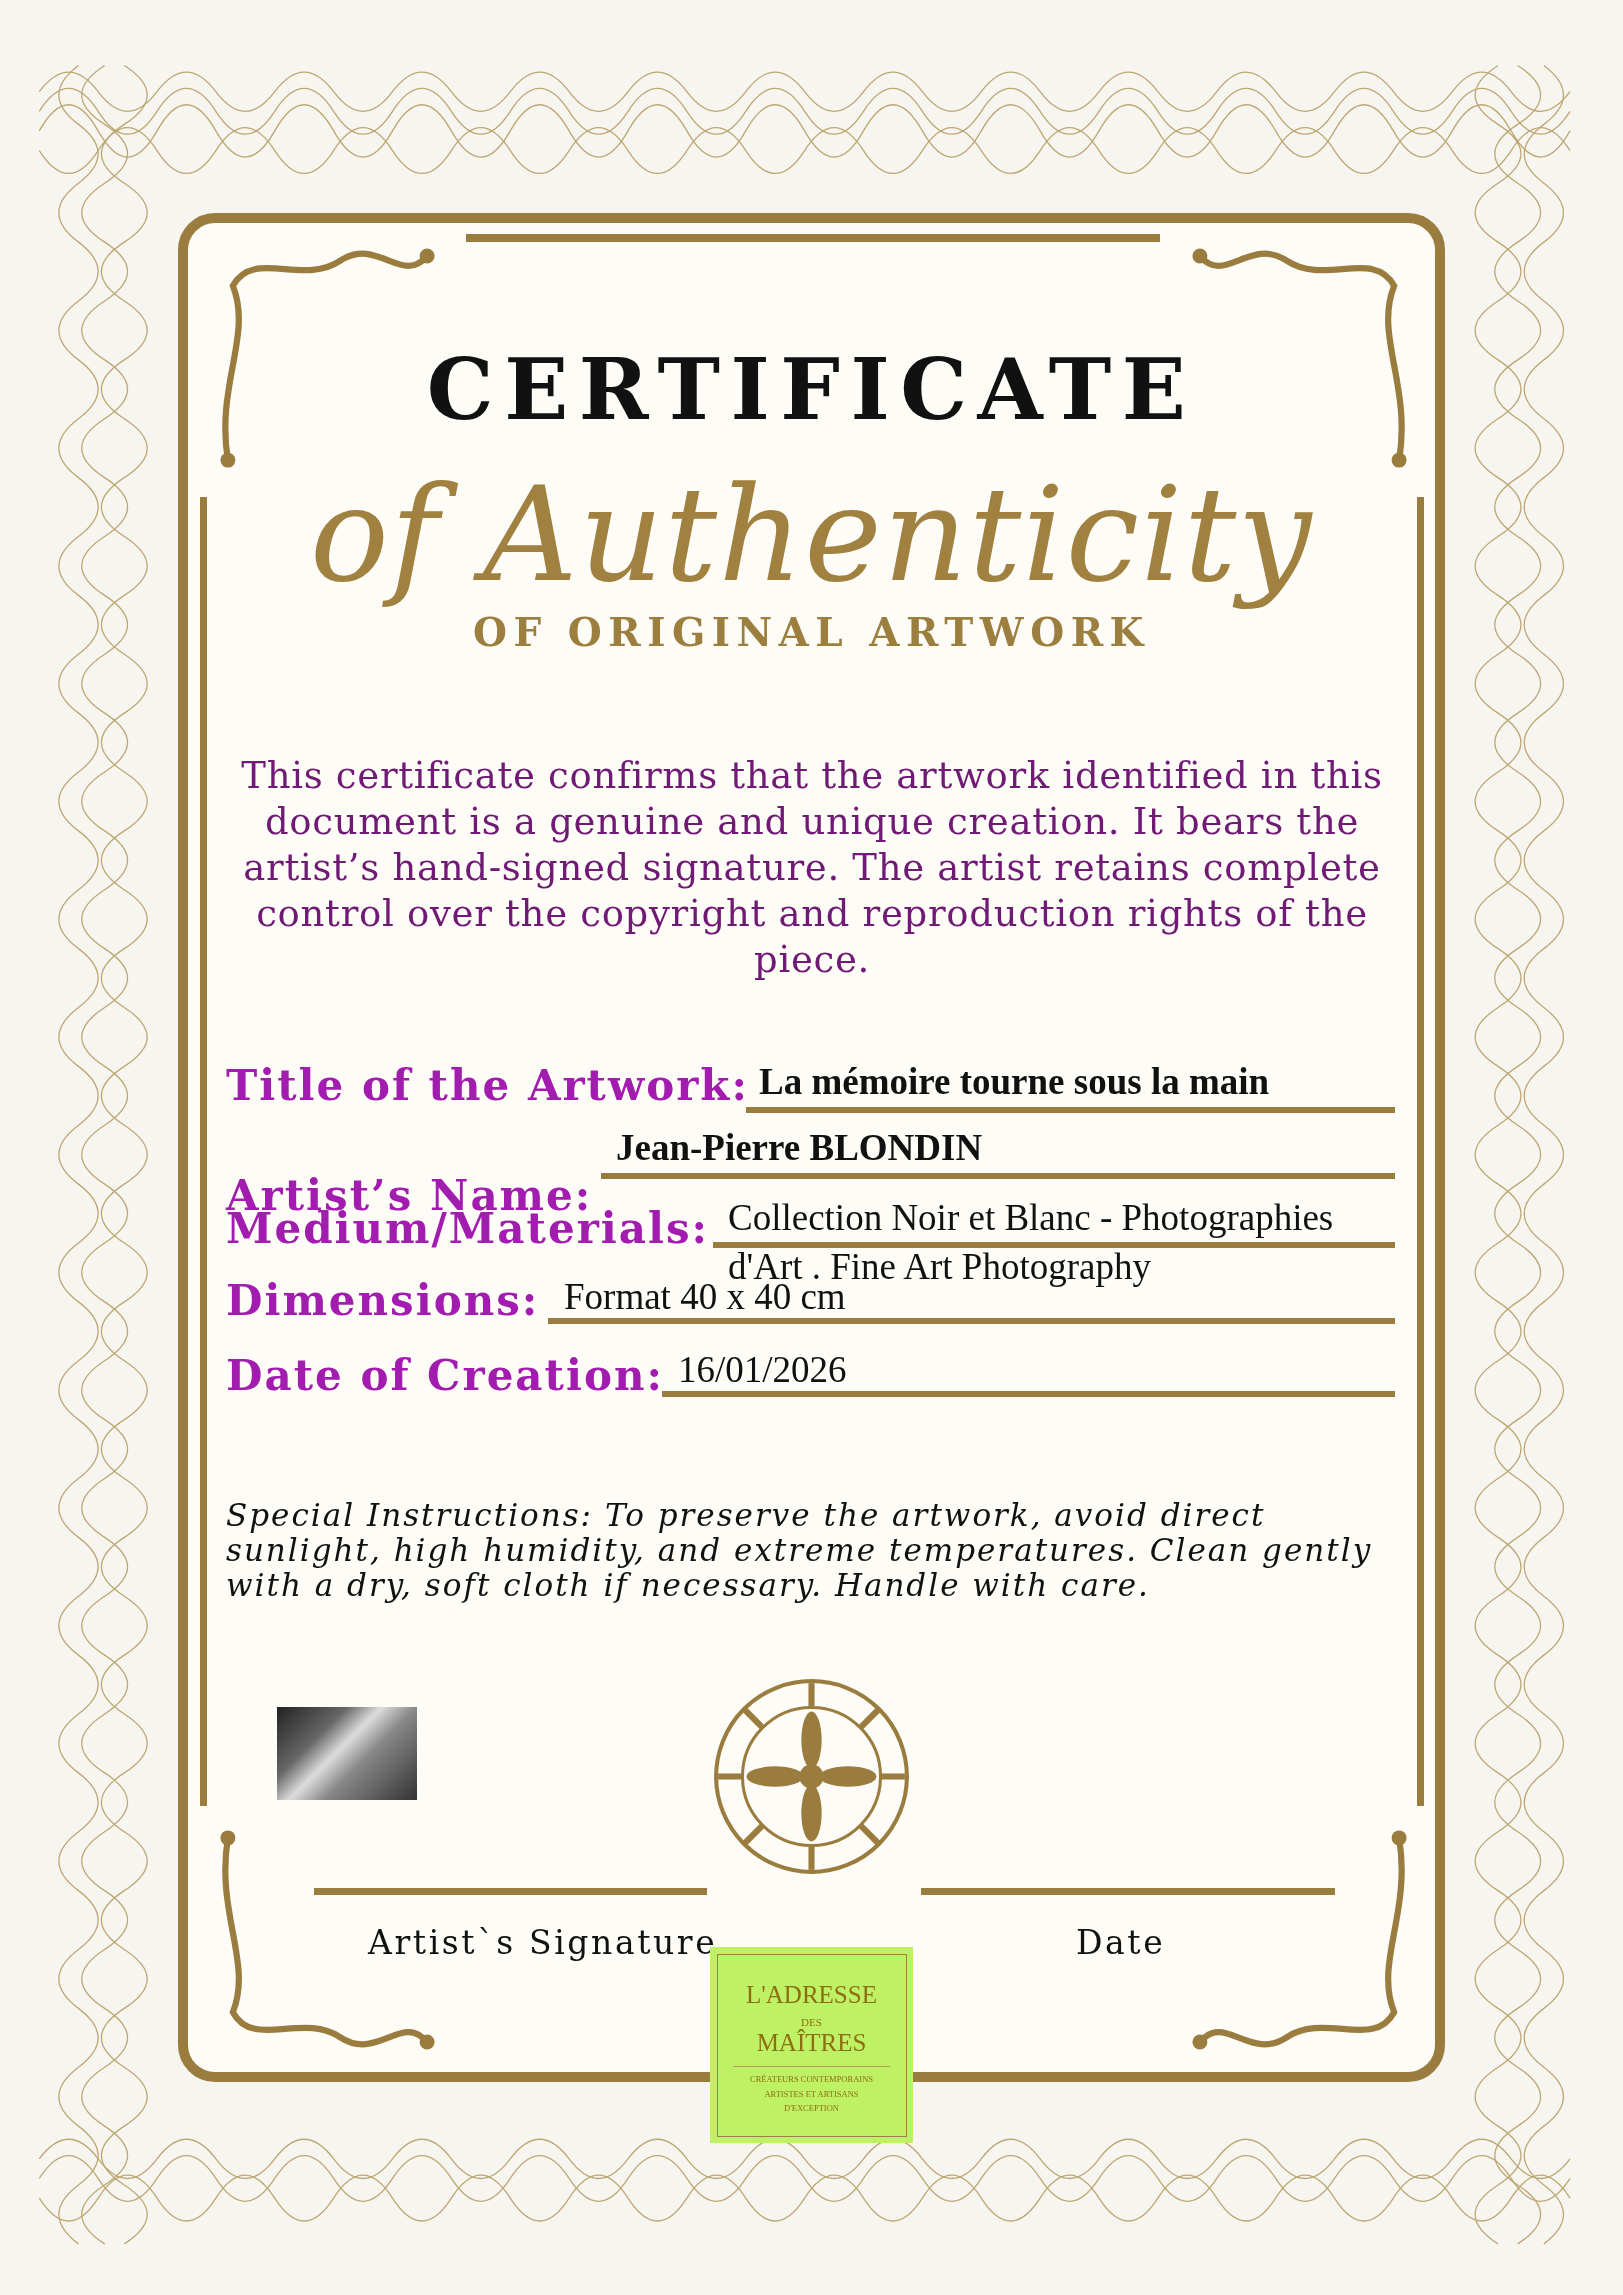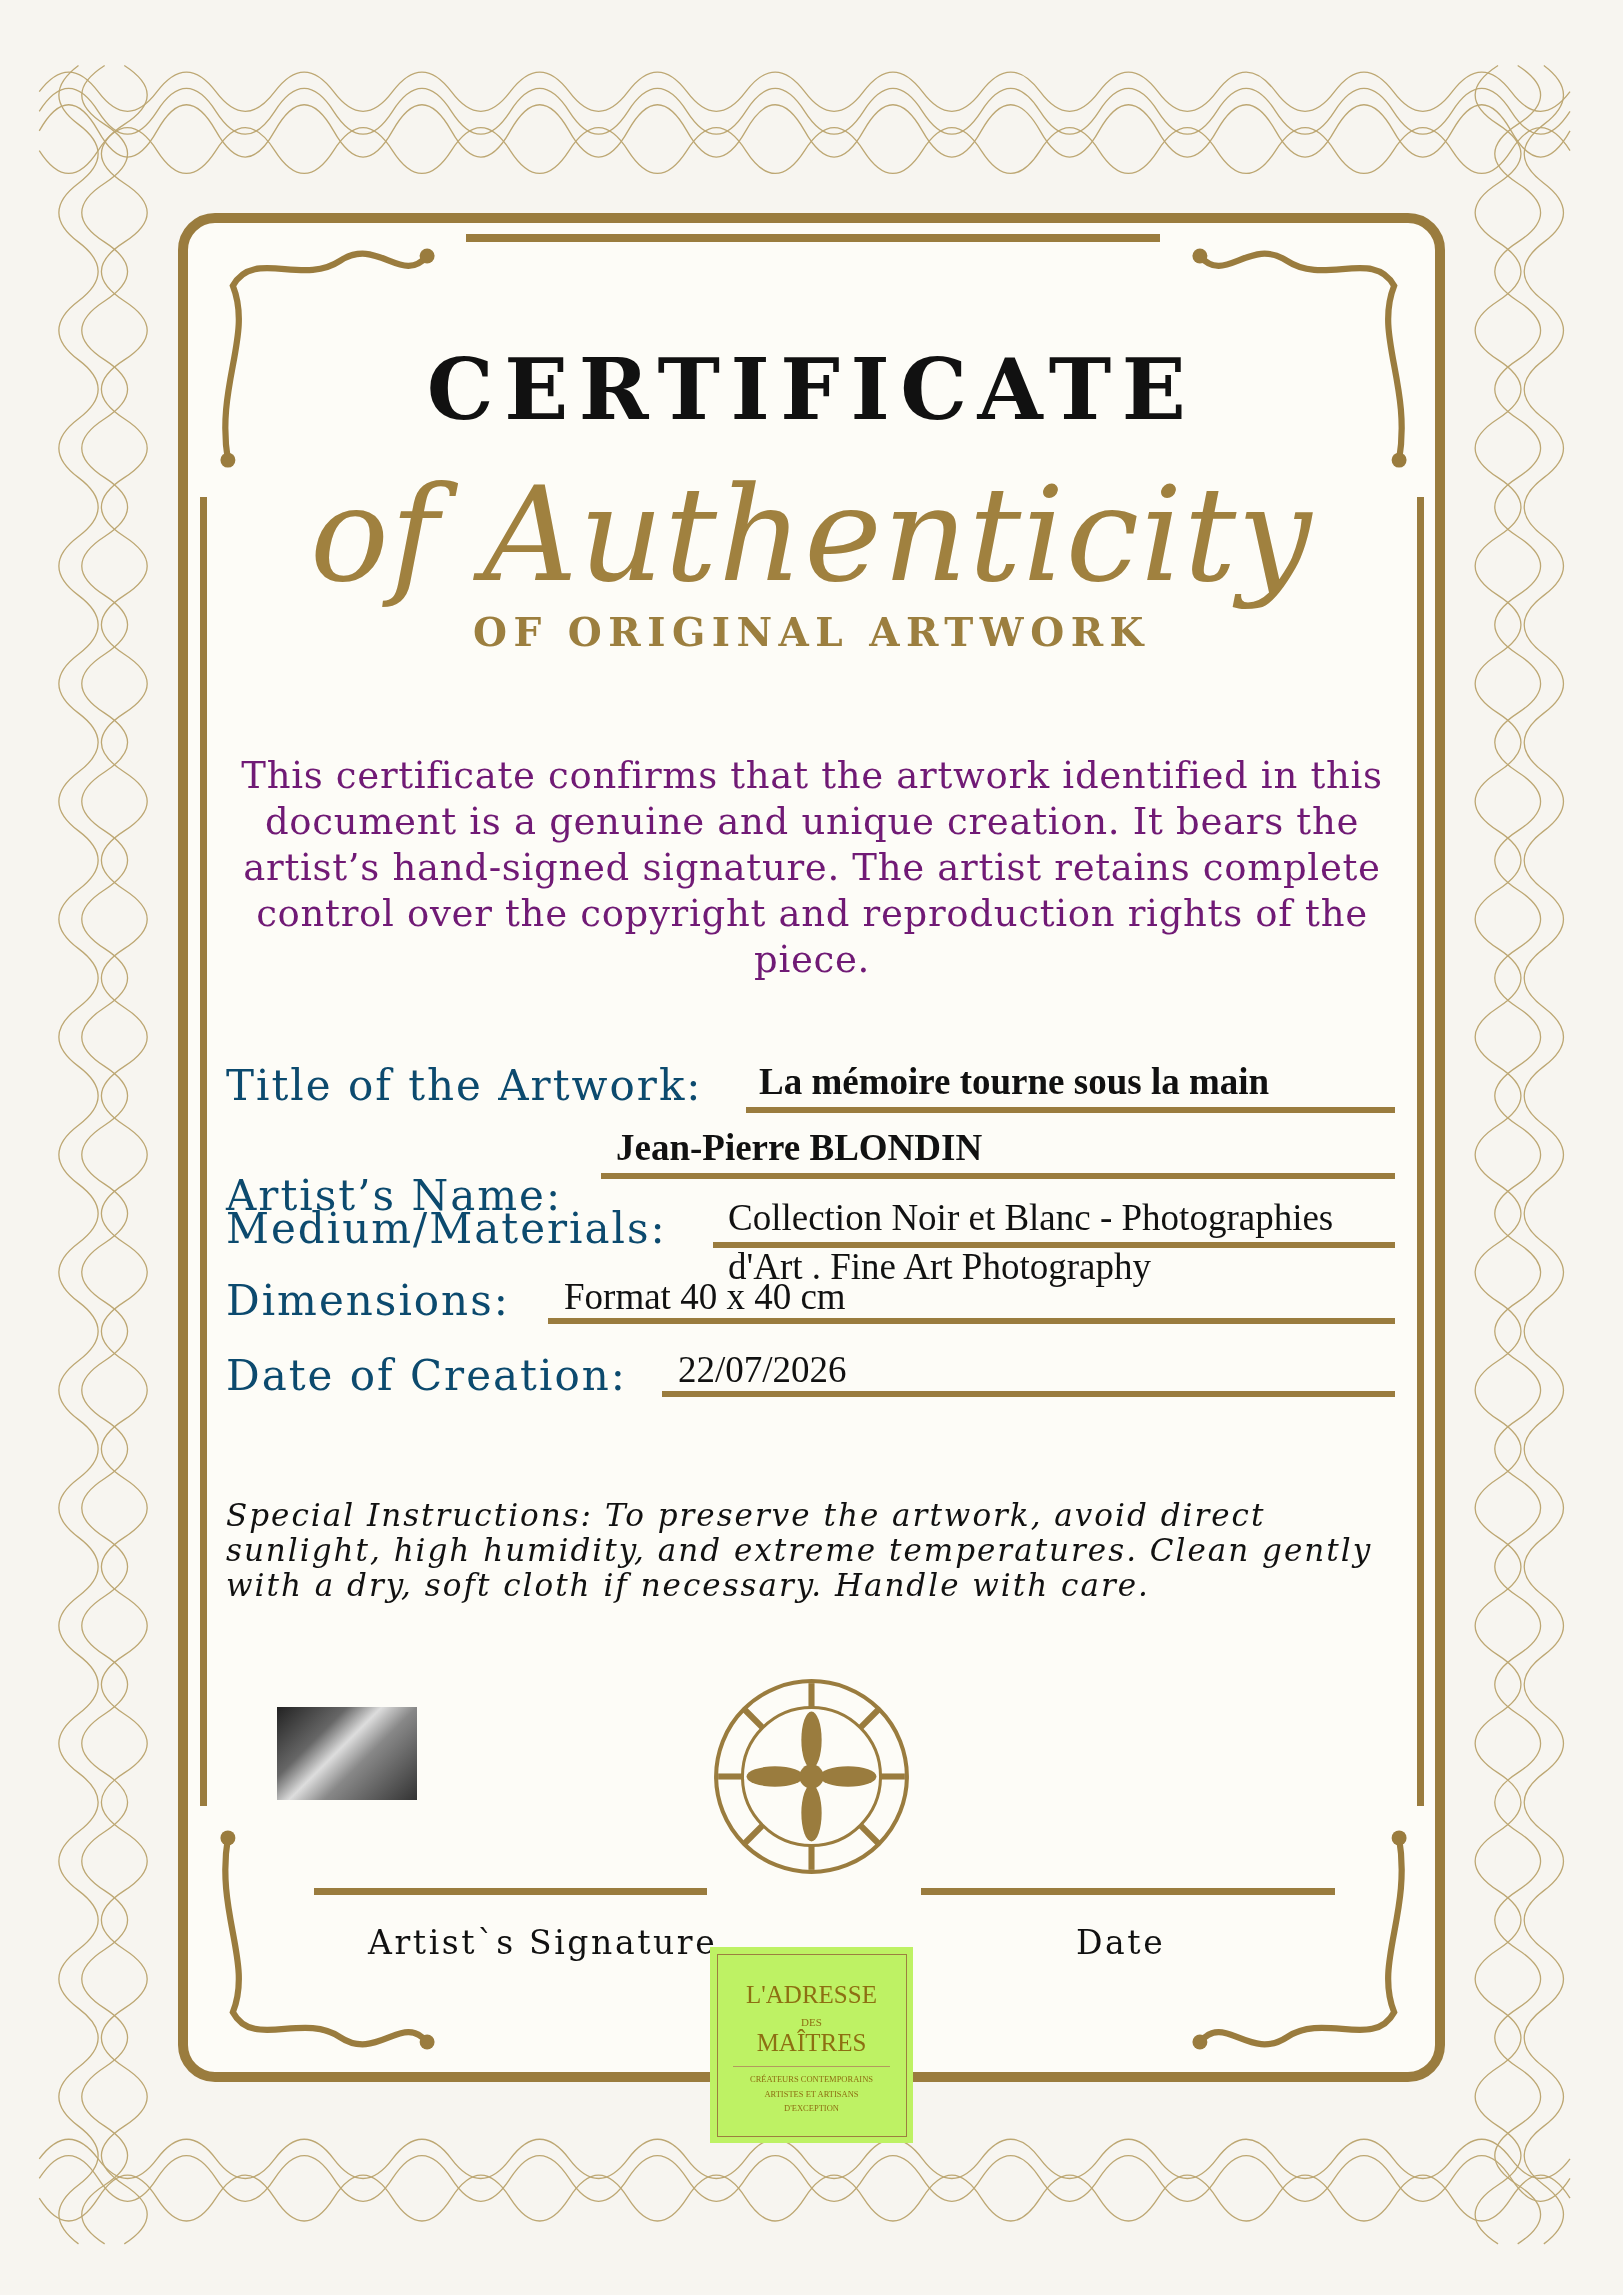--- a/index.html
+++ b/index.html
@@ -6,21 +6,21 @@
   body{width:1623px;height:2295px;position:relative;overflow:hidden;background:#f7f5f0;font-family:"DejaVu Serif",serif;}
   .guilloche{position:absolute;left:0;top:0;width:1623px;height:2295px;}
   .inner{position:absolute;left:178px;top:213px;width:1267px;height:1869px;background:#fdfcf7;border:10.5px solid #9a7c3e;border-radius:37px;box-sizing:border-box;}
   .abs{position:absolute;}
   .topbar{left:466px;top:234px;width:694px;height:7.9px;background:#9a7c3e;}
   .vline{width:6.5px;background:#9a7c3e;}
   .title{left:0;width:1623px;top:340px;text-align:center;font-family:"DejaVu Serif",serif;font-weight:bold;font-size:84px;letter-spacing:10.5px;color:#111;}
   .script{left:0;width:1623px;top:458px;text-align:center;font-family:"DejaVu Serif",serif;font-style:italic;font-size:131px;color:#a0813f;letter-spacing:1.3px;}
   .sub{left:0;width:1623px;top:609px;text-align:center;font-family:"DejaVu Serif",serif;font-weight:bold;font-size:39px;letter-spacing:6.5px;color:#9c7f3f;}
   .para{left:236px;width:1152px;top:753px;text-align:center;font-family:"DejaVu Serif",serif;font-size:37px;line-height:46px;color:#701a75;letter-spacing:0.7px;}
-  .field-label{font-family:"DejaVu Serif",serif;font-weight:normal;font-size:42px;color:#0c4a6e;letter-spacing:2px;white-space:nowrap;}
+  .field-label{font-family:"DejaVu Serif",serif;font-weight:bold;font-size:42px;color:#a21caf;letter-spacing:2px;white-space:nowrap;}
   .field-val{font-family:"Liberation Serif",serif;font-size:37px;color:#111;white-space:nowrap;}
   .field-val.b{font-weight:bold;}
   .uline{height:5.9px;background:#9a7c3e;}
   .instr{left:226px;width:1178px;top:1498px;font-family:"DejaVu Serif",serif;font-style:italic;font-size:31px;line-height:35px;color:#111;letter-spacing:2px;}
   .photo{left:277px;top:1707px;width:140px;height:93px;background:linear-gradient(135deg,#222 0%,#666 30%,#ddd 45%,#888 60%,#333 100%);}
   .sigline{height:6.5px;background:#9a7c3e;}
   .siglabel{font-family:"DejaVu Serif",serif;font-size:33px;color:#111;letter-spacing:2.6px;}
   .logo{left:710px;top:1947px;width:203px;height:196px;background:#bef264;}
   .logo-inner{position:absolute;left:6.5px;top:6.5px;right:6.5px;bottom:6.5px;border:1.3px solid #9c7f3f;text-align:center;font-family:"Liberation Serif",serif;color:#8d6f12;}
 </style>
@@ -92,21 +92,21 @@
 <div class="abs field-label" style="left:226px;top:1204px;">Medium/Materials:</div>
 <div class="abs field-val" style="left:728px;top:1196px;">Collection Noir et Blanc - Photographies</div>
 <div class="abs uline" style="left:713px;top:1242px;width:682px;"></div>
 <div class="abs field-val" style="left:728px;top:1245px;">d'Art . Fine Art Photography</div>
 
 <div class="abs field-label" style="left:226px;top:1276px;">Dimensions:</div>
 <div class="abs field-val" style="left:564px;top:1275px;">Format 40 x 40 cm</div>
 <div class="abs uline" style="left:548px;top:1318px;width:847px;"></div>
 
 <div class="abs field-label" style="left:226px;top:1351px;">Date of Creation:</div>
-<div class="abs field-val" style="left:678px;top:1348px;">22/07/2026</div>
+<div class="abs field-val" style="left:678px;top:1348px;">16/01/2026</div>
 <div class="abs uline" style="left:662px;top:1391px;width:733px;"></div>
 
 <div class="abs instr">Special Instructions: To preserve the artwork, avoid direct sunlight, high humidity, and extreme temperatures. Clean gently with a dry, soft cloth if necessary. Handle with care.</div>
 
 <div class="abs photo"></div>
 
 <svg class="abs" style="left:710px;top:1675px;width:203px;height:203px;" viewBox="0 0 100 100">
   <circle cx="50" cy="50" r="47" fill="none" stroke="#9a7c3e" stroke-width="2"></circle>
   <circle cx="50" cy="50" r="34" fill="none" stroke="#9a7c3e" stroke-width="1.5"></circle>
   <g stroke="#9a7c3e" stroke-width="3">

